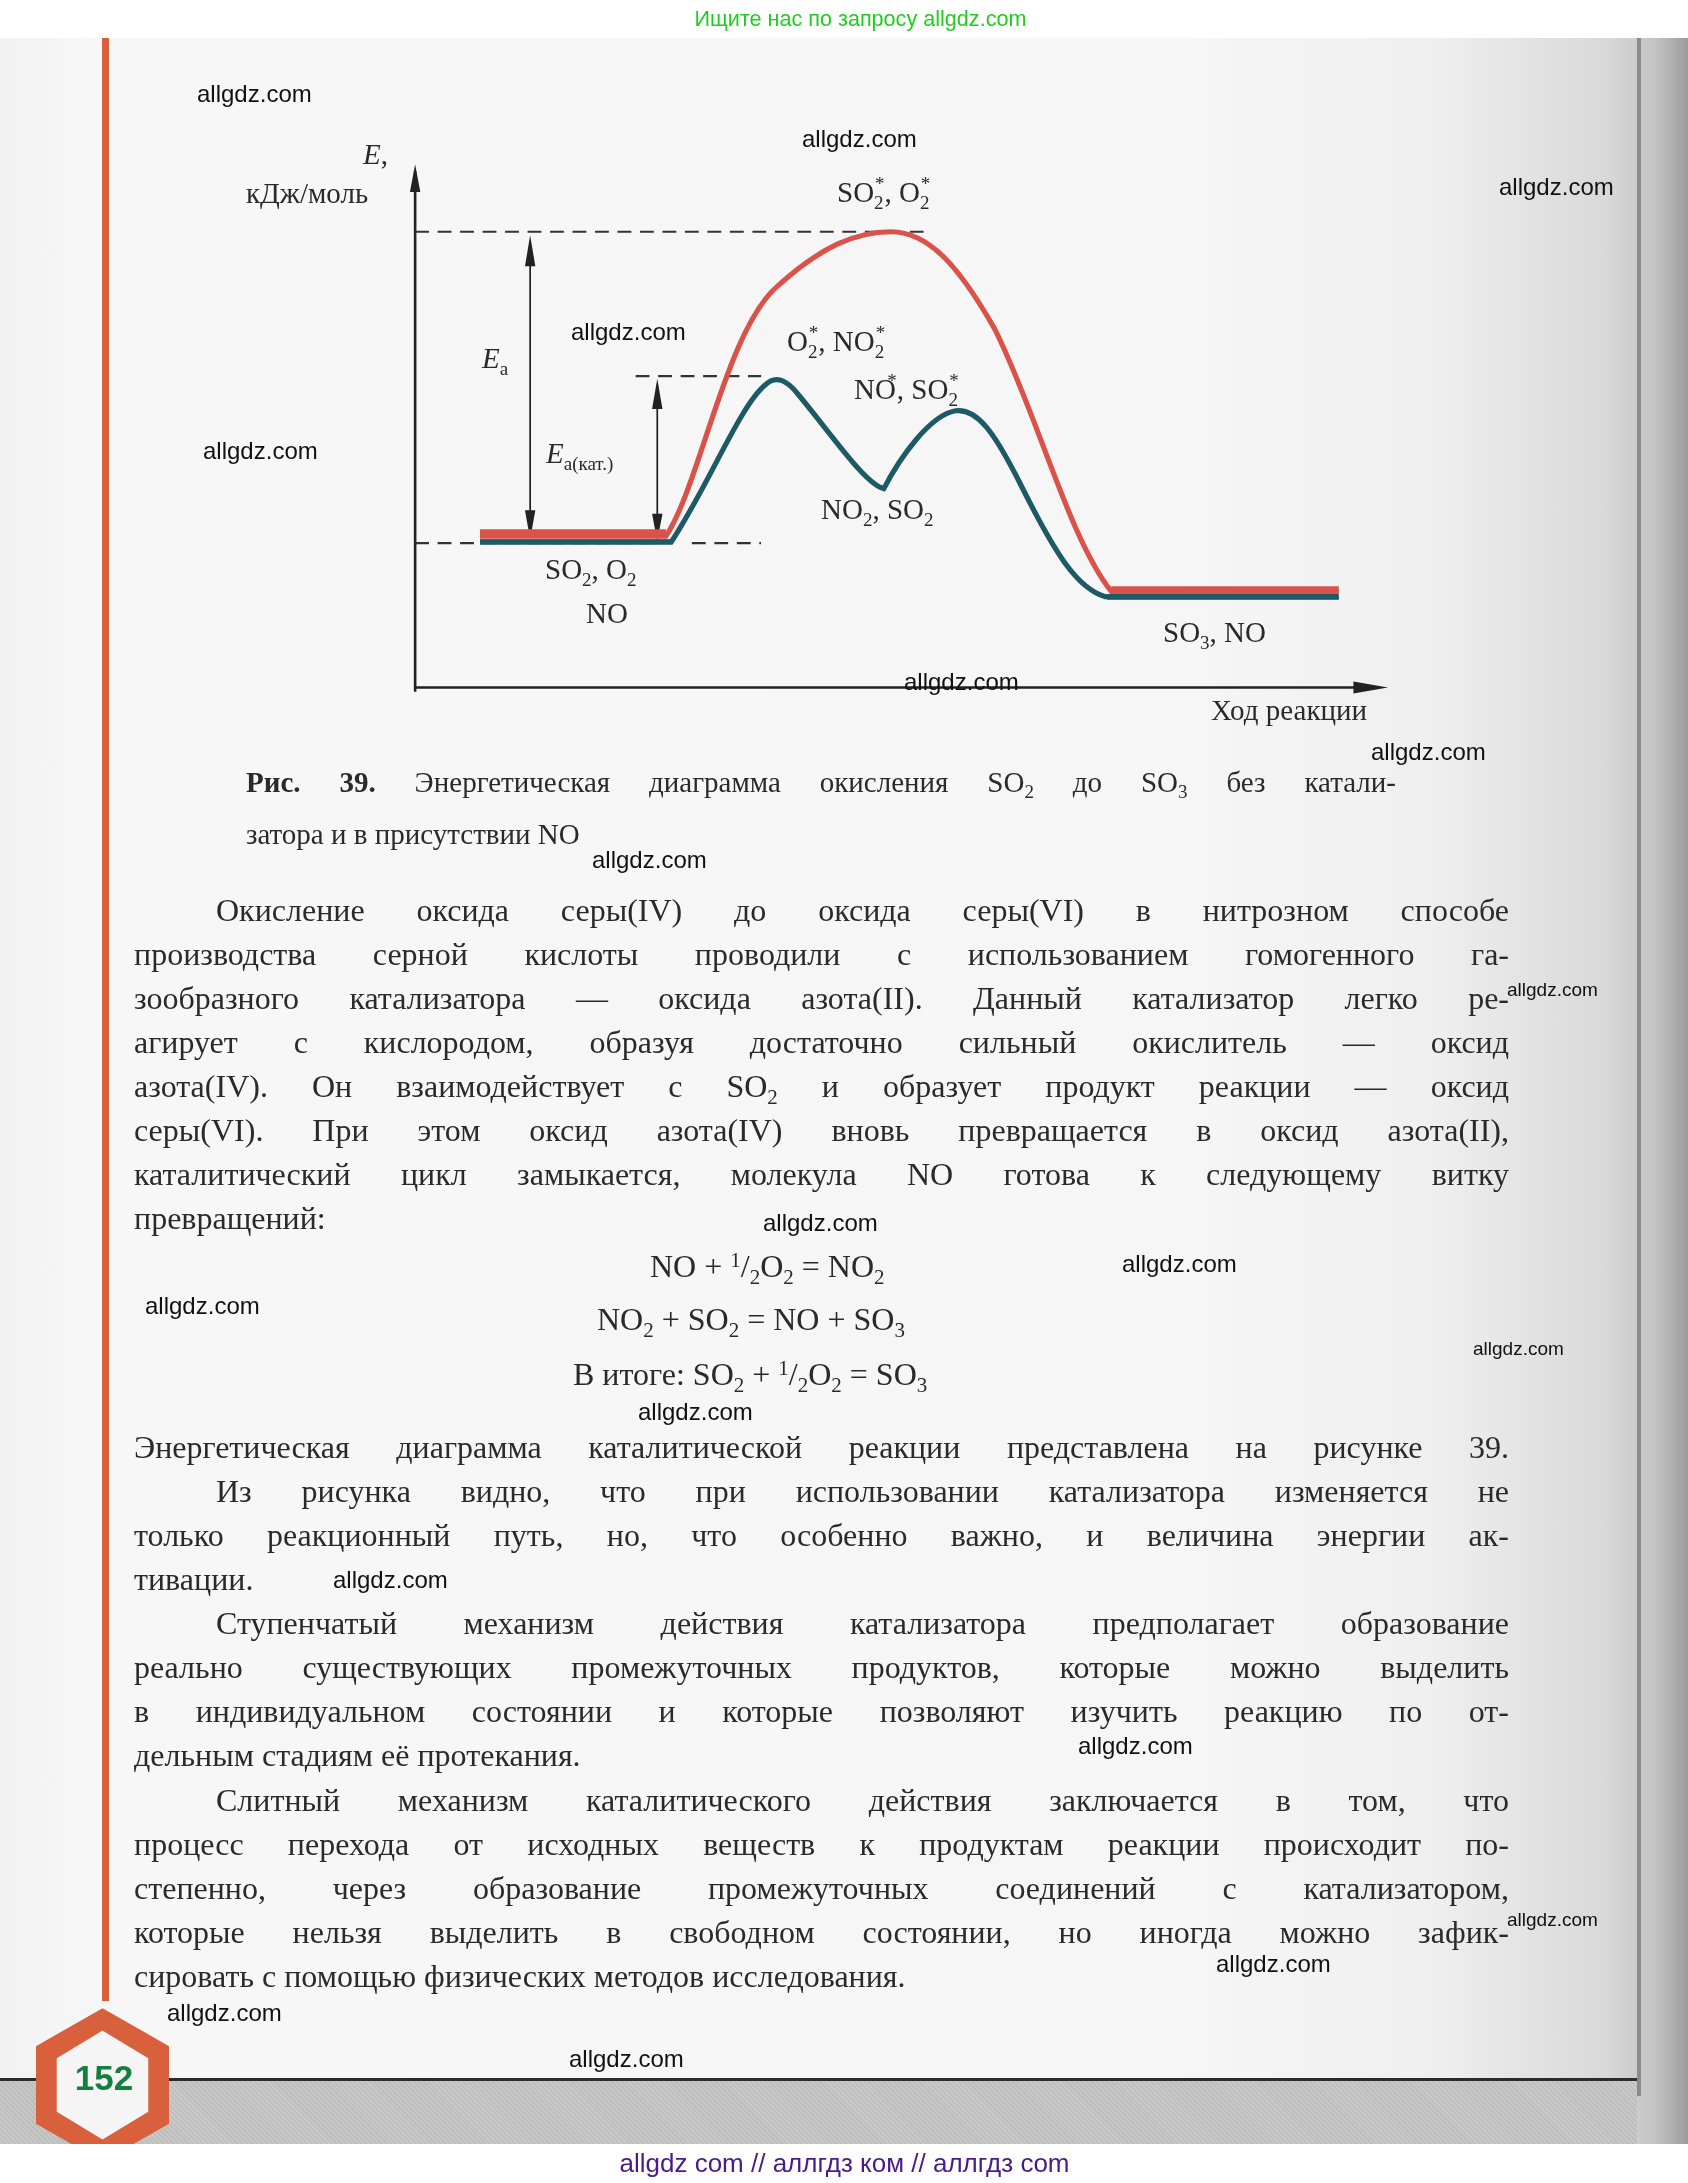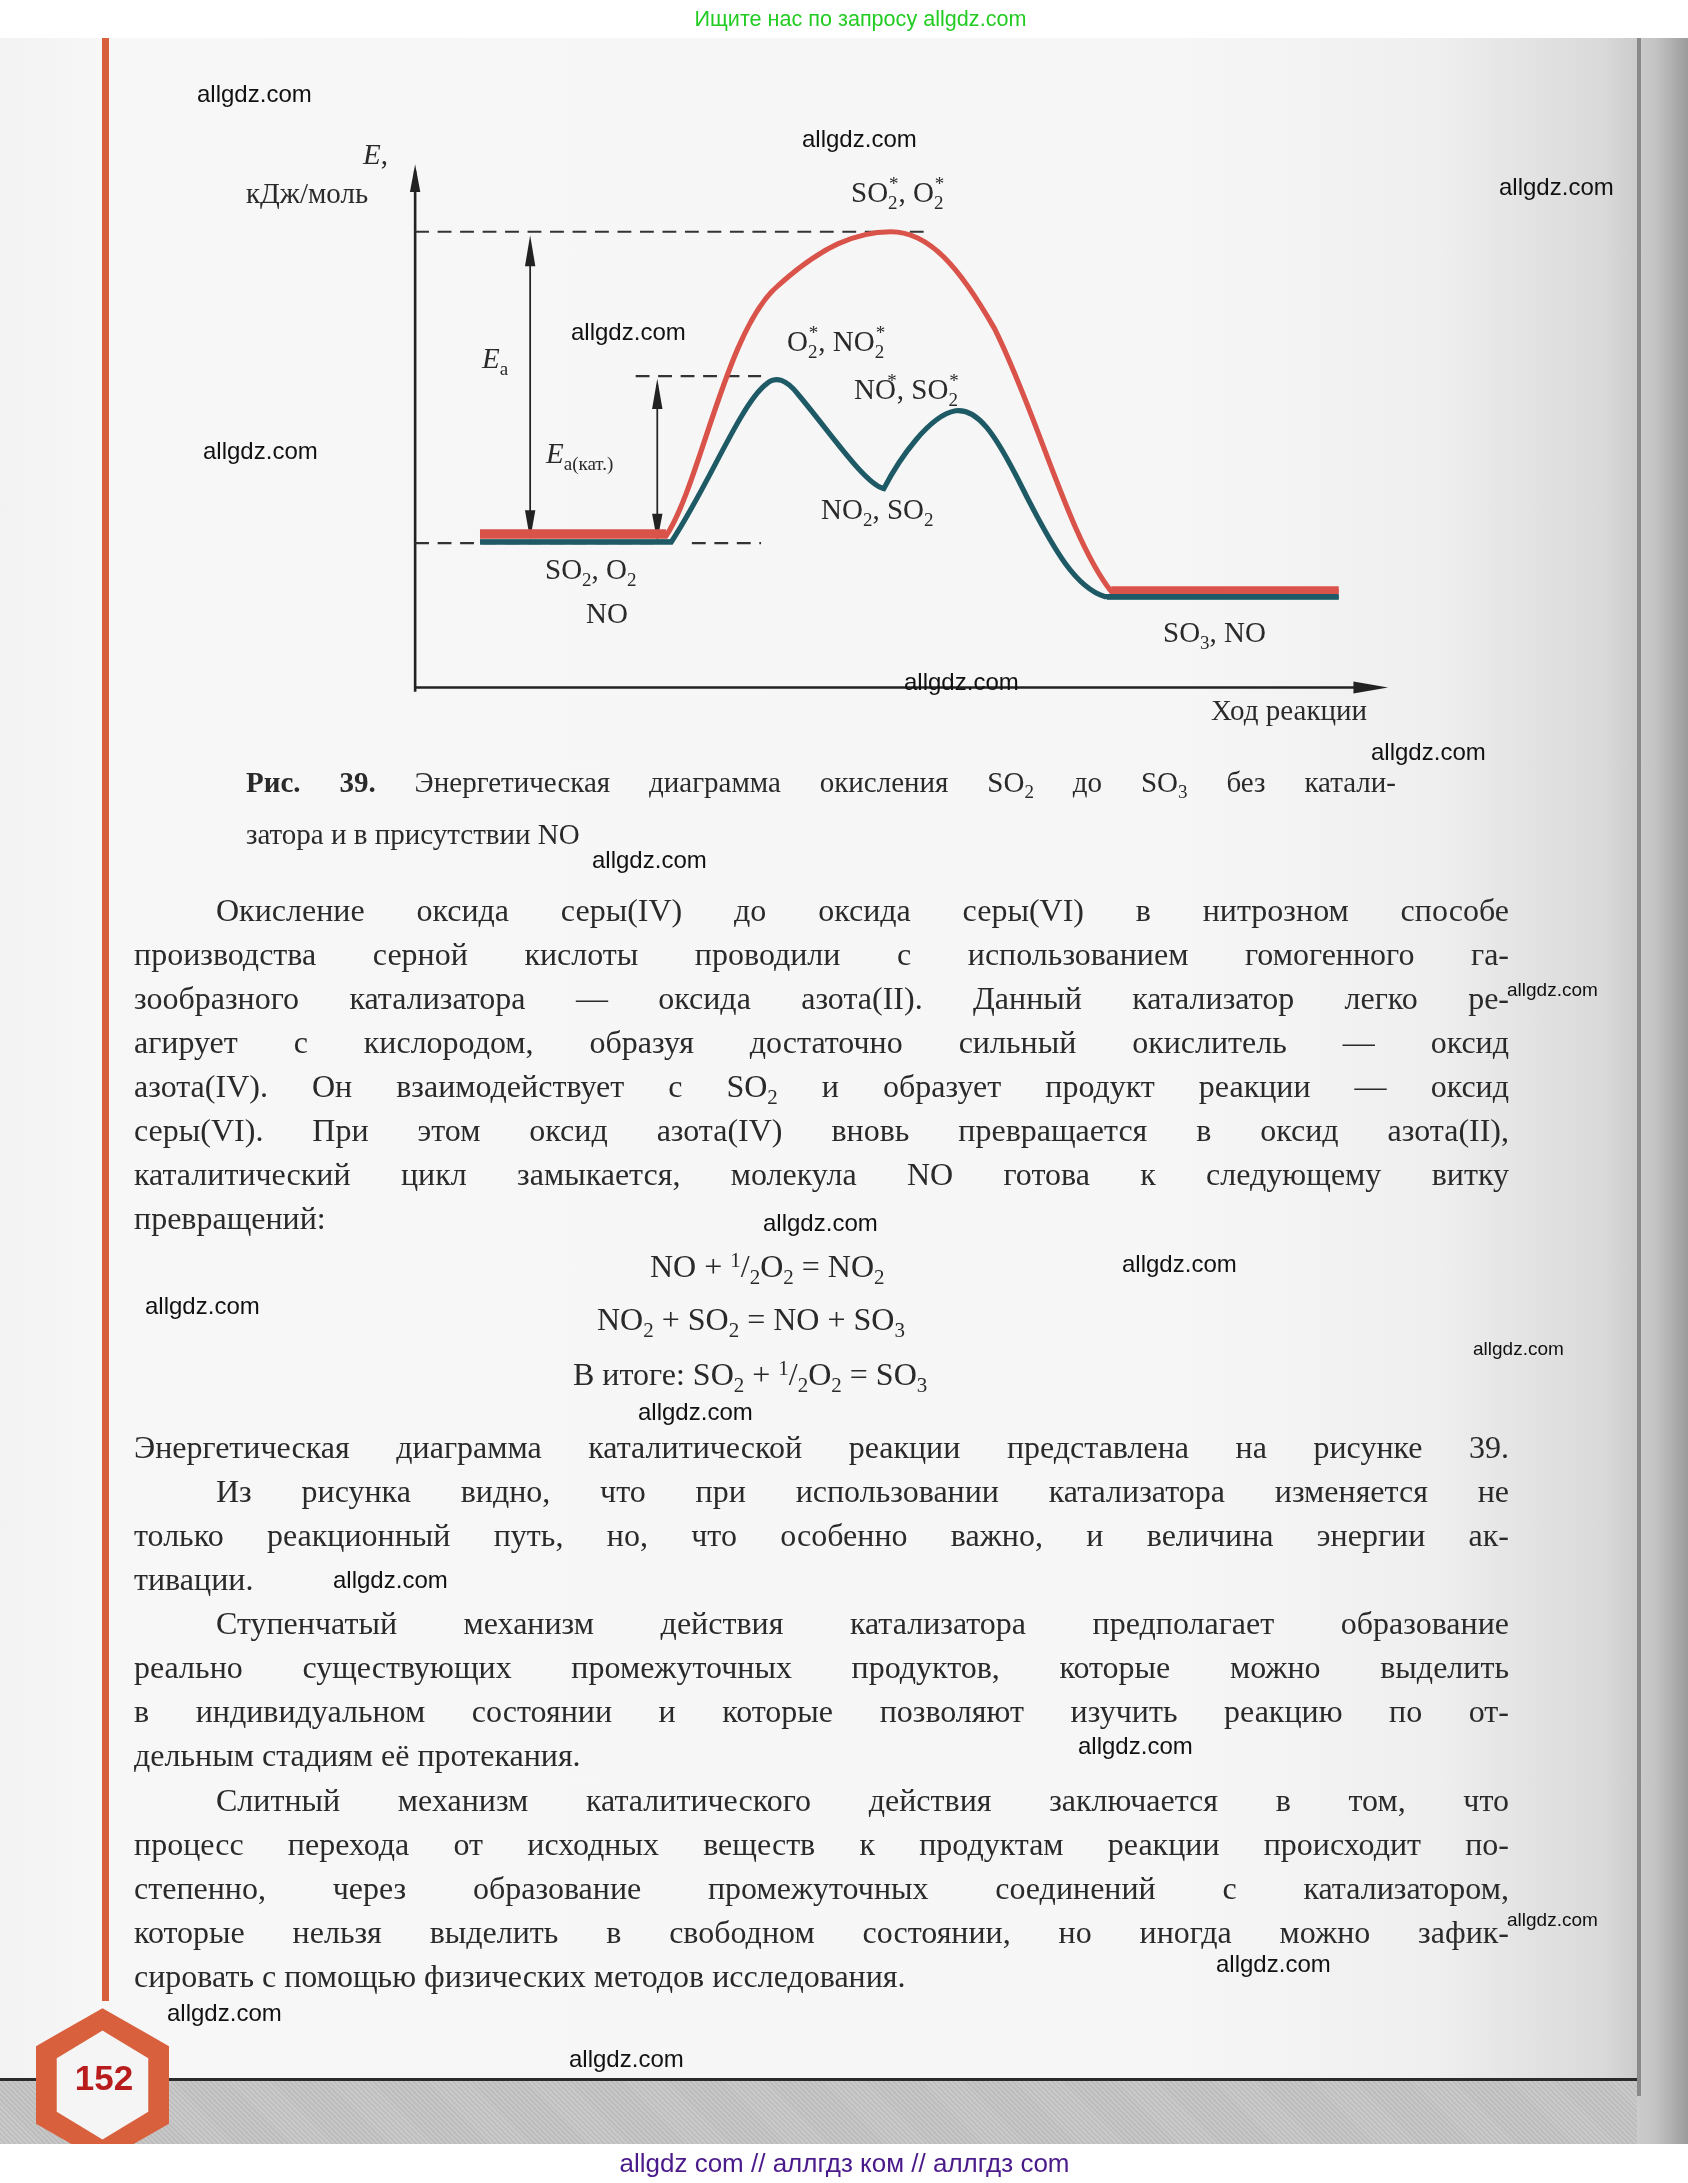--- a/index.html
+++ b/index.html
@@ -12,21 +12,21 @@
           background:linear-gradient(90deg,#f2f2f2 0%,#f7f7f7 6%,#f6f6f6 70%,#efefef 85%,#d9d9d9 95%,#c4c4c4 98%,#9a9a9a 100%); }
   .spine-edge { position:absolute; left:1637px; top:38px; width:3.5px; height:2058px; background:#8a8a8a; }
   .red-line { position:absolute; left:102px; top:38px; width:7px; height:1963px; background:#d9603c; }
   .bottom-band { position:absolute; left:0; top:2078px; width:1637px; height:66px;
                  background:repeating-linear-gradient(45deg,#c9c9c9 0 1.7px,#bdbdbd 1.7px 3.5px);
                  border-top:3.5px solid #2b2b2b; }
   .footer { position:absolute; left:0; top:2144px; width:1689px; height:39px; background:#fff; text-align:center;
             font-family:"Liberation Sans", sans-serif; font-size:26px; color:#4a1a8a; line-height:39px; }
   .hex { position:absolute; left:36px; top:2008px; width:133px; height:154px; }
   .page-num { position:absolute; left:52px; top:2058px; width:104px; text-align:center;
-              font-family:"Liberation Sans", sans-serif; font-weight:bold; font-size:35px; color:#b91c1c; }
+              font-family:"Liberation Sans", sans-serif; font-weight:bold; font-size:35px; color:#15803d; }
   .wm { position:absolute; font-family:"Liberation Sans", sans-serif; color:#111; font-size:24px; }
   .wm-small { font-size:19px; }
   .diagram { position:absolute; left:0; top:0; width:1689px; height:761px; }
   .lbl { position:absolute; font-size:29px; color:#2a2a2a; white-space:nowrap; }
   .lbl sub { font-size:19px; vertical-align:-7px; }
   .lbl sup { font-size:19px; vertical-align:12px; margin-left:-8.6px; }
   .lbl i { font-style:italic; }
   .caption { position:absolute; left:246px; top:761px; width:1150px; font-size:29px; line-height:43px; color:#2a2a2a; }
   .caption b { font-weight:bold; }
   .caption sub { font-size:19px; vertical-align:-6px; }
@@ -100,21 +100,21 @@
   <div class="lbl" style="left:1211px;top:694px;">Ход реакции</div>
 
   <div class="lbl" style="left:482px;top:342px;"><i>E</i><sub>a</sub></div>
   <div class="lbl" style="left:546px;top:437px;"><i>E</i><sub>a(кат.)</sub></div>
 
   <div class="lbl" style="left:545px;top:553px;">
     <span>SO</span><sub>2</sub><span>, O</span><sub>2</sub>
   </div>
   <div class="lbl" style="left:586px;top:597px;">NO</div>
 
-  <div class="lbl" style="left:837px;top:173px;margin-left:14px;">
+  <div class="lbl" style="left:837px;top:173px;">
     <span>SO</span><sub>2</sub><sup>*</sup><span>, O</span><sub>2</sub><sup>*</sup>
   </div>
   <div class="lbl" style="left:787px;top:322px;">
     <span>O</span><sub>2</sub><sup>*</sup><span>, NO</span><sub>2</sub><sup>*</sup>
   </div>
   <div class="lbl" style="left:854px;top:370px;">
     <span>NO</span><sup>*</sup><span>, SO</span><sub>2</sub><sup>*</sup>
   </div>
   <div class="lbl" style="left:821px;top:493px;">
     <span>NO</span><sub>2</sub><span>, SO</span><sub>2</sub>

